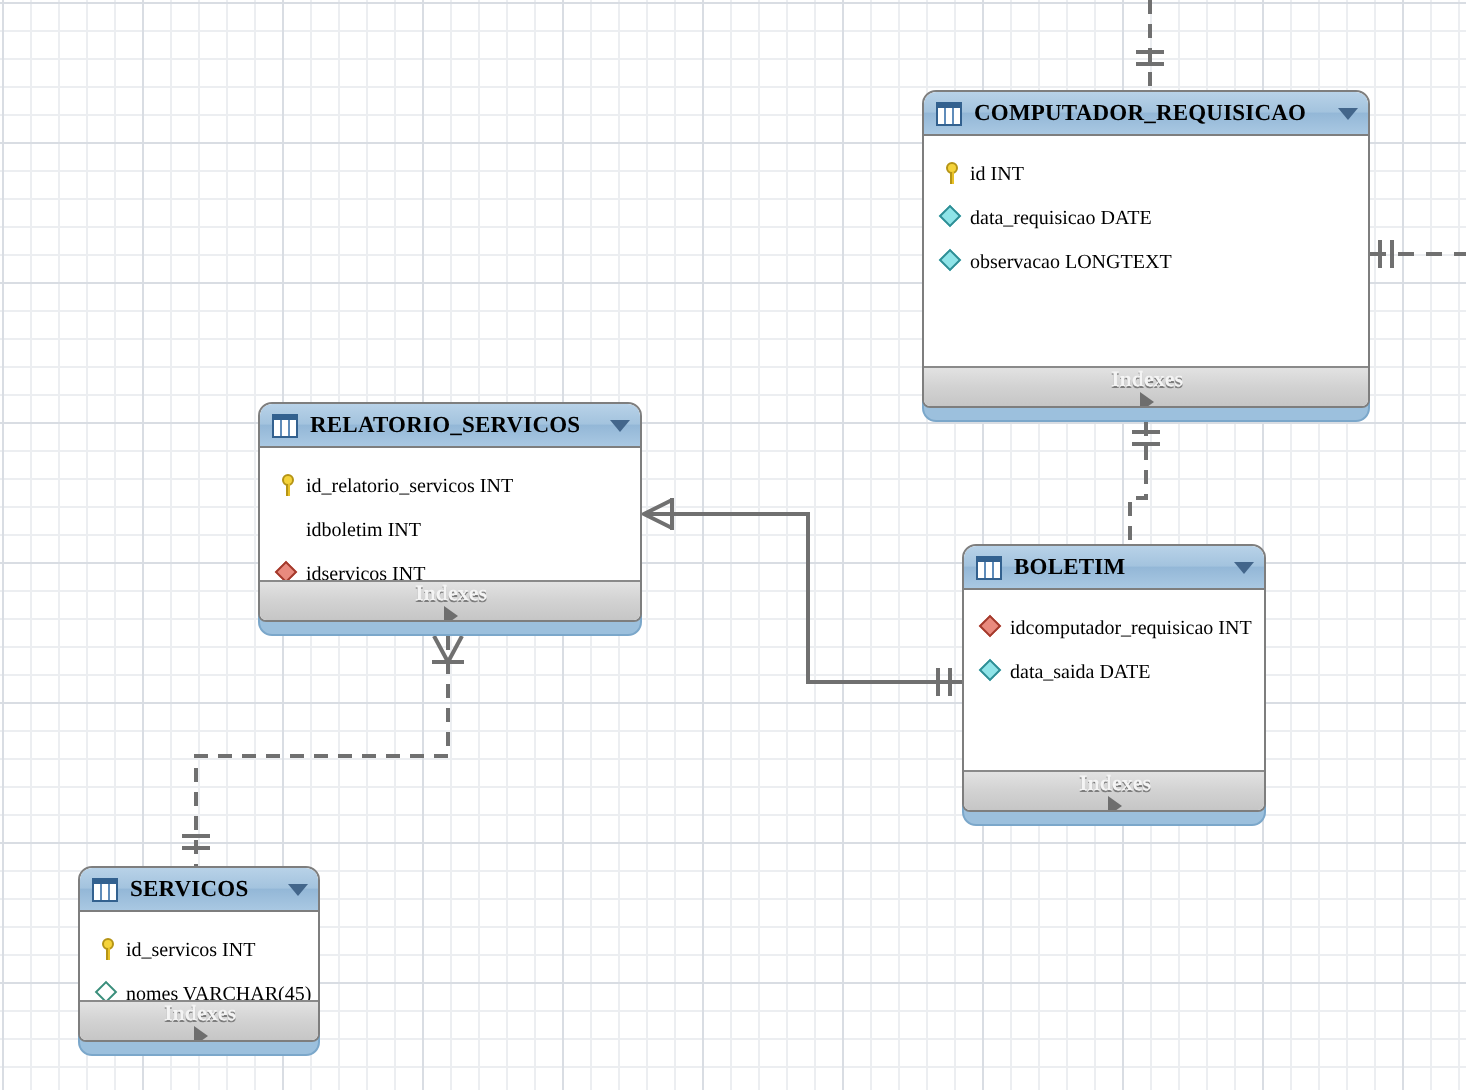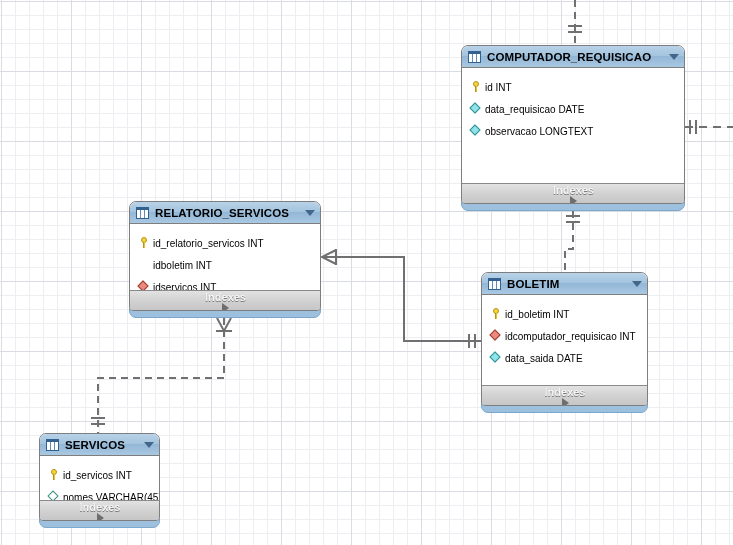--- a/index.html
+++ b/index.html
@@ -50,20 +50,21 @@
   }
   .tbl .body {
     position: absolute;
     left: 0; right: 0; top: 0;
     bottom: 7px;
     border: 1px solid #7e7e7e;
     border-radius: 7px 7px 4px 4px;
     background: #ffffff;
     box-sizing: border-box;
     overflow: hidden;
+    font-family: Liberation Serif, serif;
   }
   .tbl .hdr {
     height: 22px;
     box-sizing: border-box;
     background: linear-gradient(to bottom, #b8d2e8 0%, #a3c3de 48%, #93b7d7 50%, #a9c8e2 100%);
     border-bottom: 1px solid #7e7e7e;
     display: flex;
     align-items: center;
     padding: 0 5px 0 6px;
     border-radius: 6px 6px 0 0;
@@ -286,33 +287,29 @@
           <span>idservicos INT</span>
         </div>
       </div>
       <div class="idx">
         <span class="idx-label">Indexes</span>
         <span class="idx-arrow"></span>
       </div>
     </div>
   </div>
 
-  <div class="tbl" style="left:481px; top:272px; width:167px; height:141px;">
+  <div class="tbl" style="left:481px; top:272px; width:152px; height:141px;">
     <div class="base"></div>
     <div class="body">
       <div class="hdr">
         <span class="tbl-icon"></span>
         <span class="tbl-title">BOLETIM</span>
         <span class="caret"></span>
       </div>
       <div class="cols">
-        <div class="col">
-          <span class="kicon pk"></span>
-          <span>id_boletim INT</span>
-        </div>
         <div class="col">
           <span class="kicon dia red"></span>
           <span>idcomputador_requisicao INT</span>
         </div>
         <div class="col">
           <span class="kicon dia cyan"></span>
           <span>data_saida DATE</span>
         </div>
       </div>
       <div class="idx">

